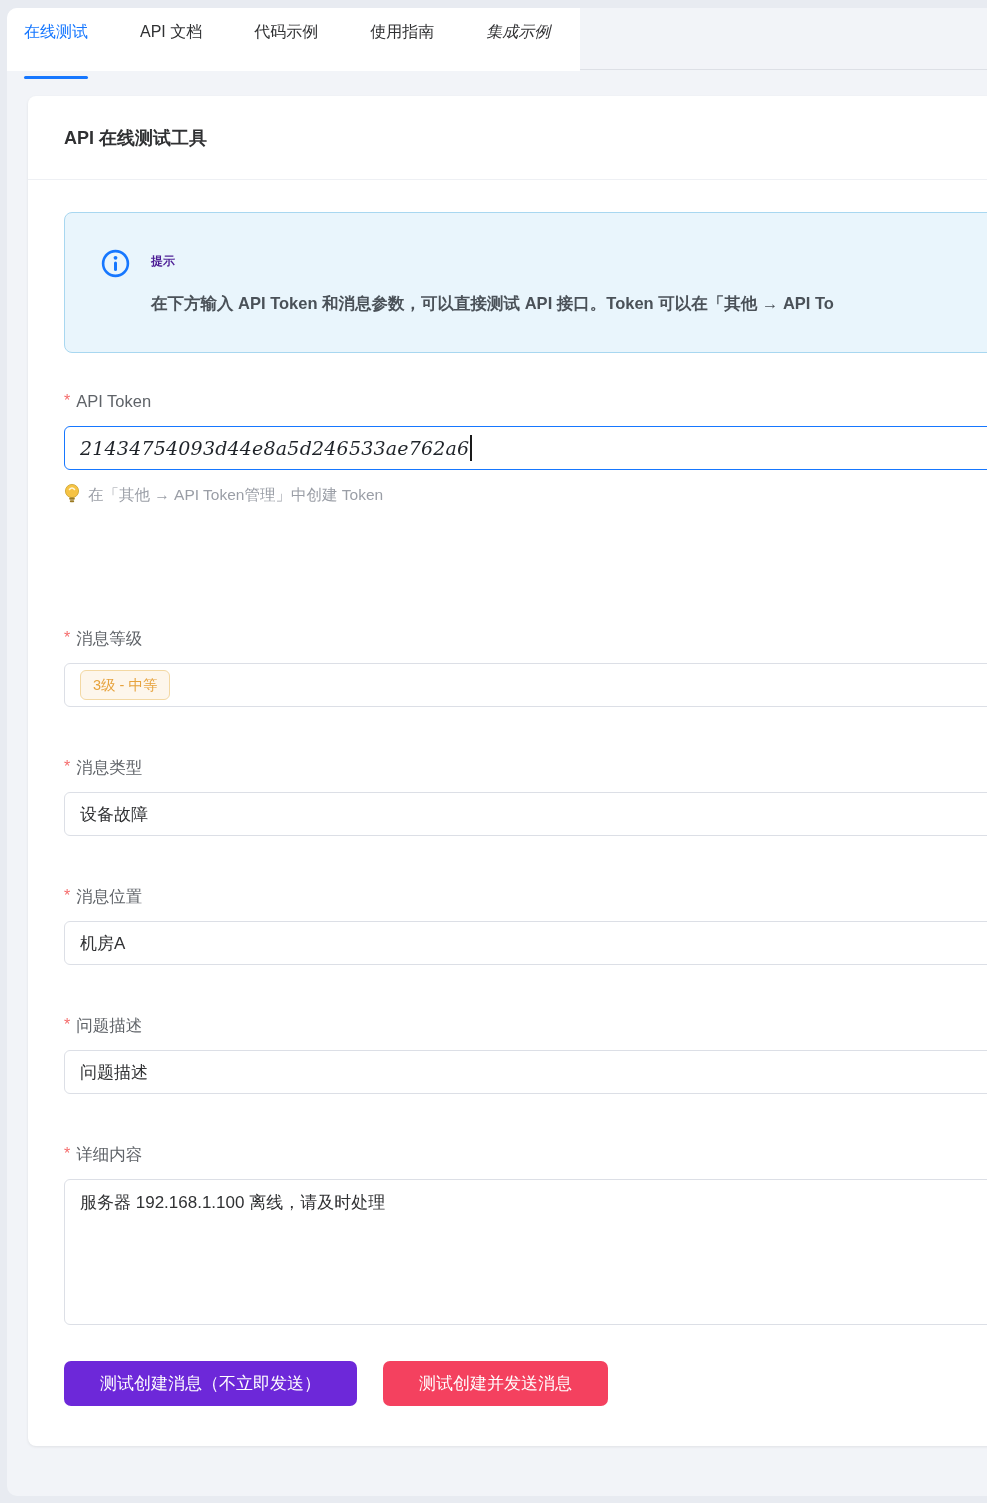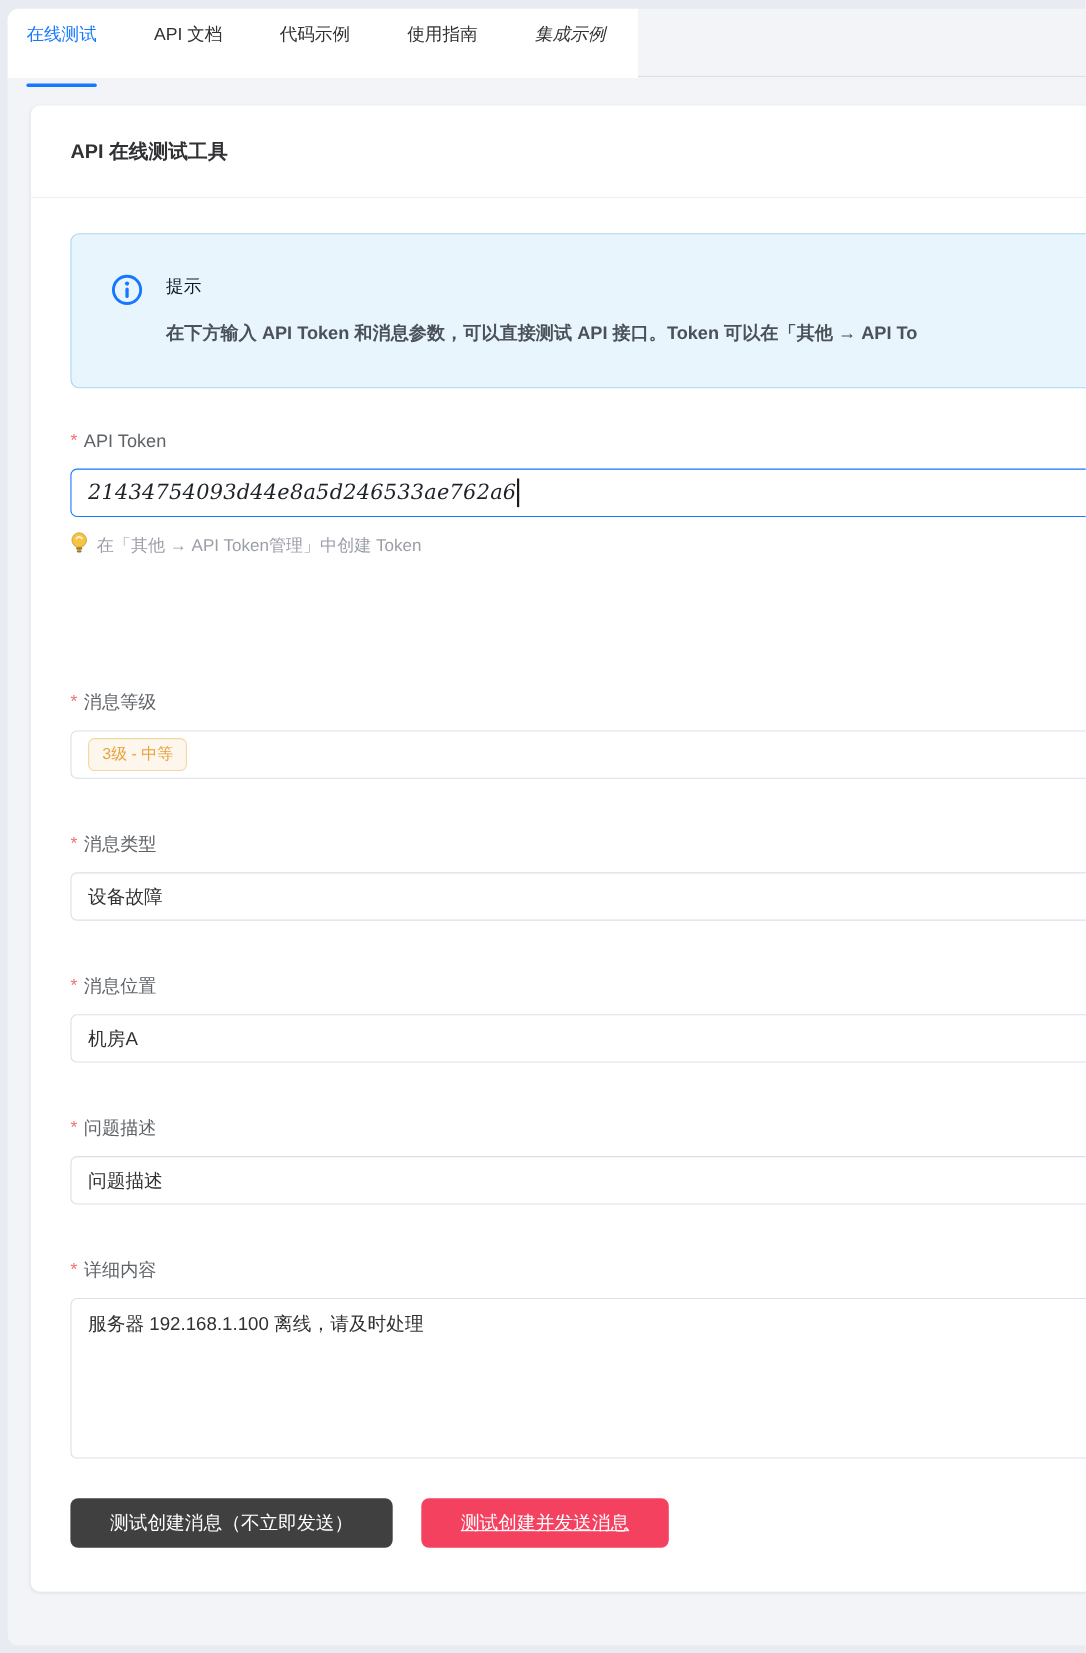--- a/index.html
+++ b/index.html
@@ -46,21 +46,21 @@
     font-size:18px; font-weight:700; color:#303133;
   }
   .card-body { padding:32px 36px 40px 36px; }
   
   .alert {
     display:flex; align-items:flex-start;
     background:#e9f5fc; border:1px solid #a8d7f0; border-radius:8px;
     padding:36px 30px 36px 36px; margin-bottom:36px;
   }
   .alert-icon { flex:none; width:29px; height:29px; margin-right:21px; margin-top:0px; }
-  .alert-title { font-size:16px; font-weight:400; color:#0f172a; margin-bottom:18px; line-height:24px; }
+  .alert-title { font-size:12px; font-weight:700; color:#4c1d95; margin-bottom:18px; line-height:24px; }
   .alert-desc { font-size:16.5px; color:#4a5158; line-height:25px; white-space:nowrap;font-weight:bold; }
   
   .form-item { margin-bottom:48px; }
   .form-item.token { margin-bottom:118px; }
   .form-item.detail { margin-bottom:36px; }
   .form-label {
     display:flex; align-items:center;
     font-size:16.5px; color:#5f6368; margin-bottom:13px; line-height:24px;
   }
   .required { color:#f56c6c; margin-right:6px; font-size:16px; }
@@ -91,22 +91,22 @@
     height:146px; align-items:flex-start; padding-top:10px;
     line-height:25px;
   }
   
   .btn-row { display:flex; gap:26px; }
   .btn {
     height:45px; border:none; border-radius:7px;
     font-size:17px; color:#ffffff; padding:0 36px;
     cursor:pointer; font-family:inherit; white-space:nowrap;
   }
-  .btn-primary { background:#404040; }
-  .btn-danger  { background:#f4415f;text-decoration:underline; }
+  .btn-primary { background:#6d28d9; }
+  .btn-danger  { background:#f4415f; }
 </style>
 </head>
 <body>
 
 <div class="wrapper">
 
   <div class="tabstrip">
     <div class="tablist">
       <div class="tab active">在线测试</div>
       <div class="tab">API 文档</div>

